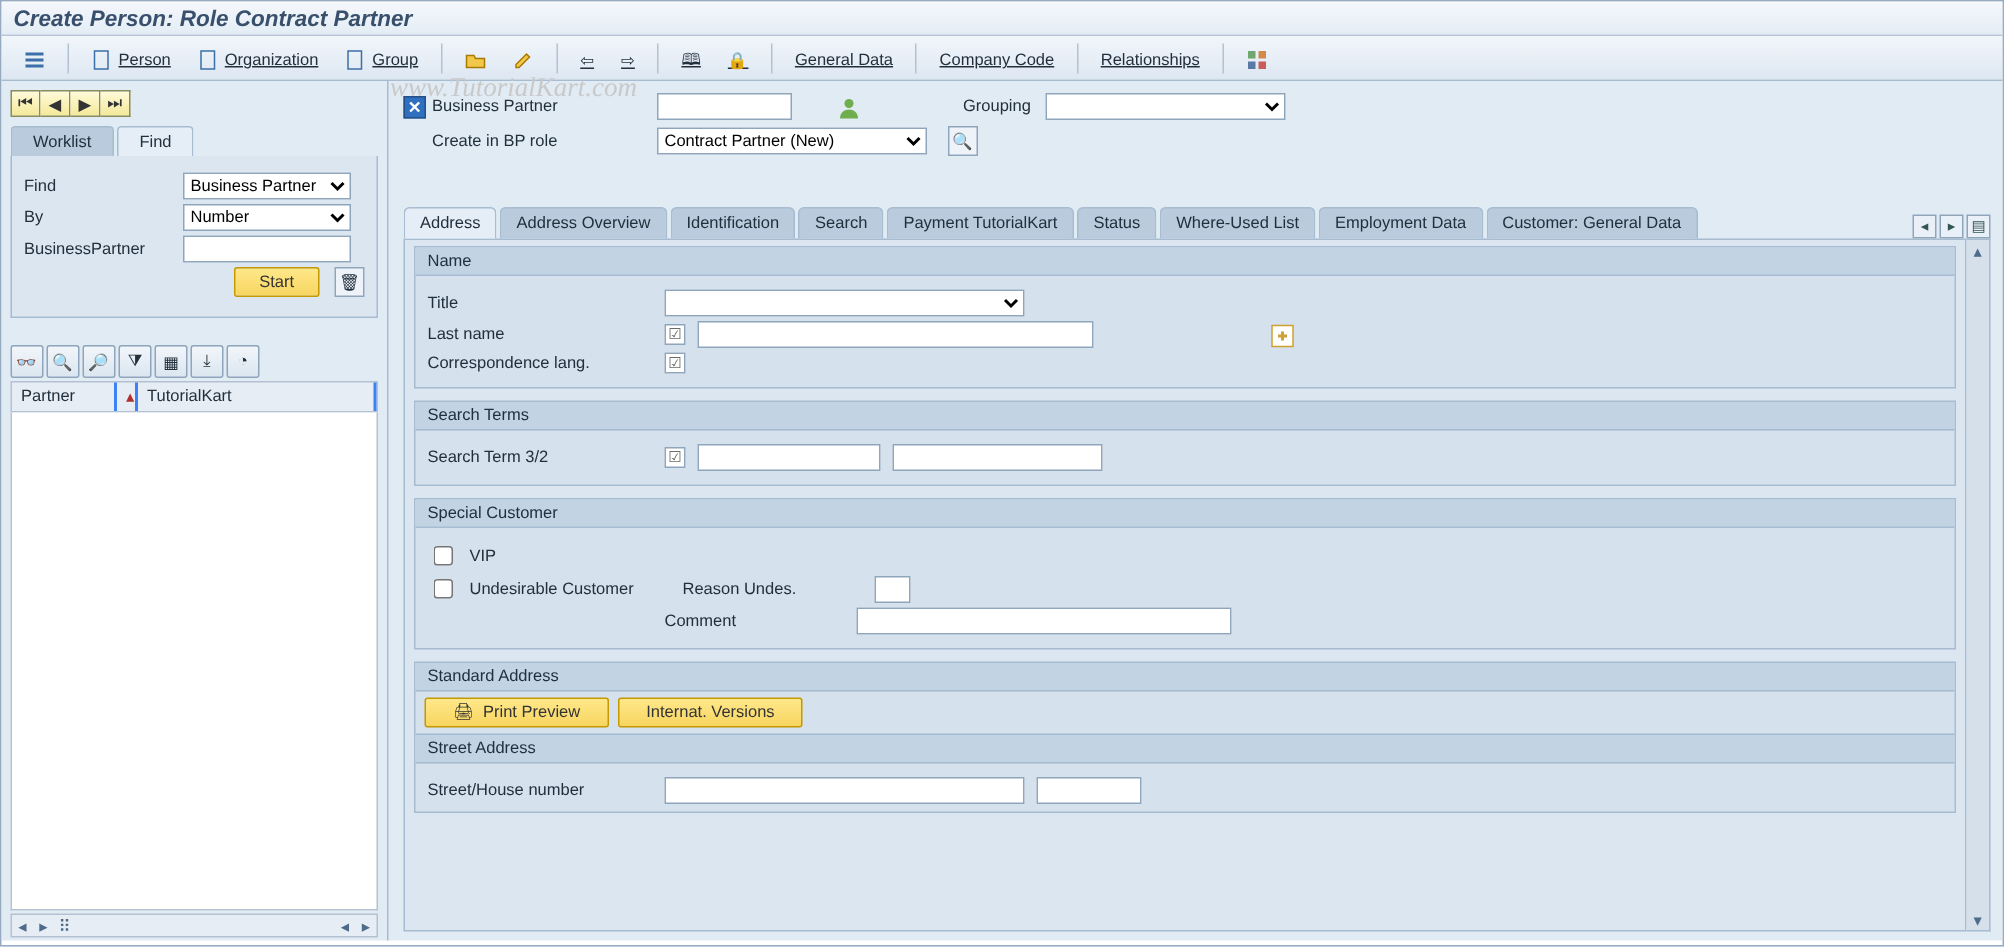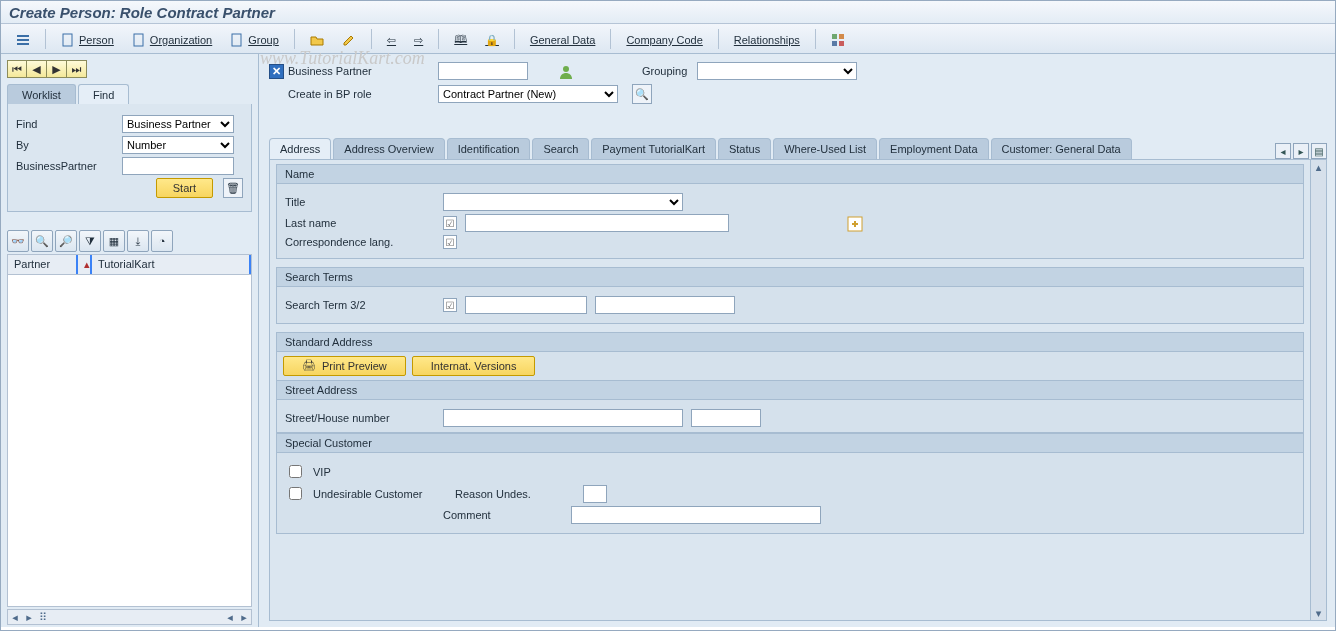--- a/index.html
+++ b/index.html
@@ -324,20 +324,41 @@
           <div class="gbody">
             <div class="grow">
               <span class="glbl">Search Term 3/2</span>
               <span class="req">☑</span>
               <input class="txt" style="width: 122px;">
               <input class="txt" style="width: 140px;">
             </div>
           </div>
         </div>
 
+        <div class="group">
+          <div class="gtitle">Special Customer</div>
+          <div class="gbody">
+            <div class="grow">
+              <input type="checkbox" class="chk" style="">
+              <span>VIP</span>
+            </div>
+            <div class="grow">
+              <input type="checkbox" class="chk" style="">
+              <span style="width:134px">Undesirable Customer</span>
+              <span style="width:120px">Reason Undes.</span>
+              <input class="txt" style="width: 24px;">
+            </div>
+            <div class="grow">
+              <span style="width:150px"></span>
+              <span style="width:120px">Comment</span>
+              <input class="txt" style="width: 250px;">
+            </div>
+          </div>
+        </div>
+
         <div class="group" style="margin-bottom:0">
           <div class="gtitle">Standard Address</div>
           <div class="gold-row">
             <button class="gold-btn">
                 <span class="icon">🖨</span>
                 <span>Print Preview</span>
               </button>
             <button class="gold-btn">
                 <span>Internat. Versions</span>
               </button>
@@ -345,41 +366,20 @@
           <div class="sub-title">Street Address</div>
           <div class="gbody" style="padding-bottom:2px">
             <div class="grow">
               <span class="glbl">Street/House number</span>
               <input class="txt" style="width: 240px;">
               <input class="txt" style="width: 70px;">
             </div>
           </div>
         </div>
 
-        <div class="group">
-          <div class="gtitle">Special Customer</div>
-          <div class="gbody">
-            <div class="grow">
-              <input type="checkbox" class="chk" style="">
-              <span>VIP</span>
-            </div>
-            <div class="grow">
-              <input type="checkbox" class="chk" style="">
-              <span style="width:134px">Undesirable Customer</span>
-              <span style="width:120px">Reason Undes.</span>
-              <input class="txt" style="width: 24px;">
-            </div>
-            <div class="grow">
-              <span style="width:150px"></span>
-              <span style="width:120px">Comment</span>
-              <input class="txt" style="width: 250px;">
-            </div>
-          </div>
-        </div>
-
       </div>
       <div class="content-scroll">
         <span class="sarw">▴</span>
         <div class="track"></div>
         <span class="sarw">▾</span>
       </div>
     </div>
   </div>
 </div>
 

